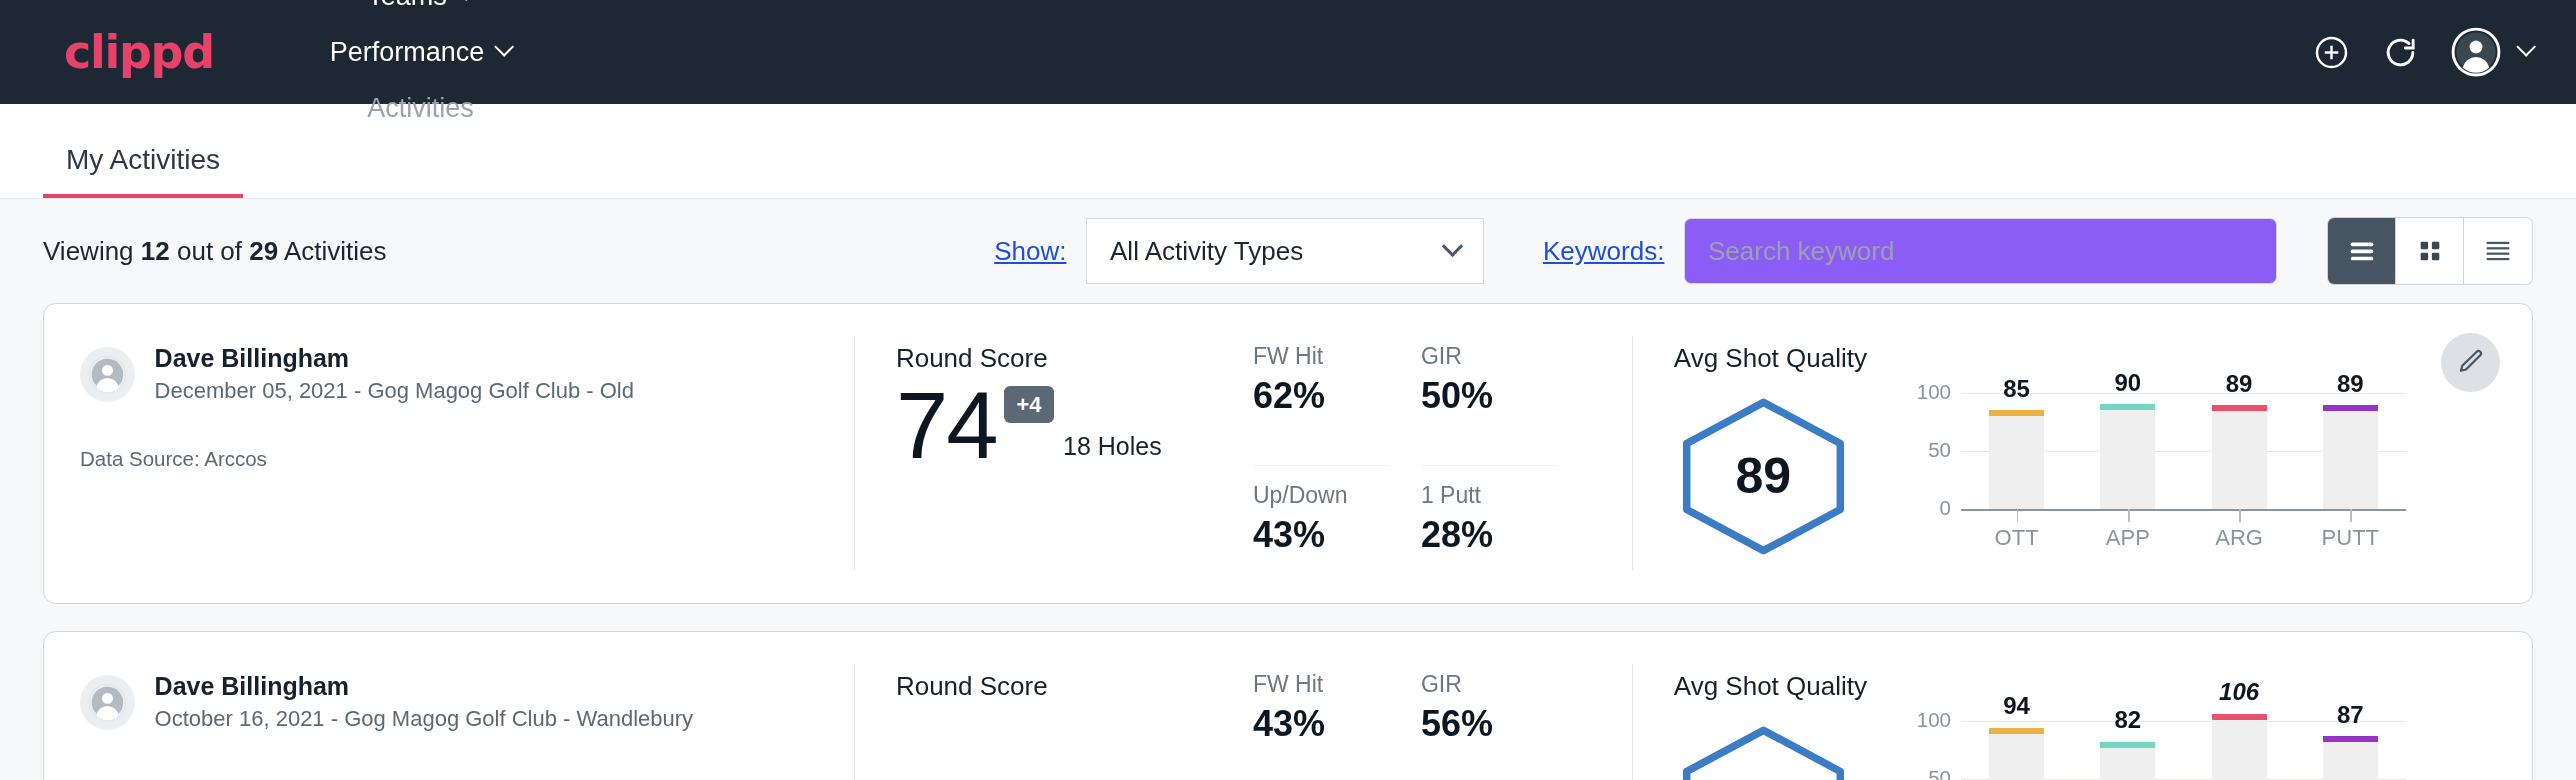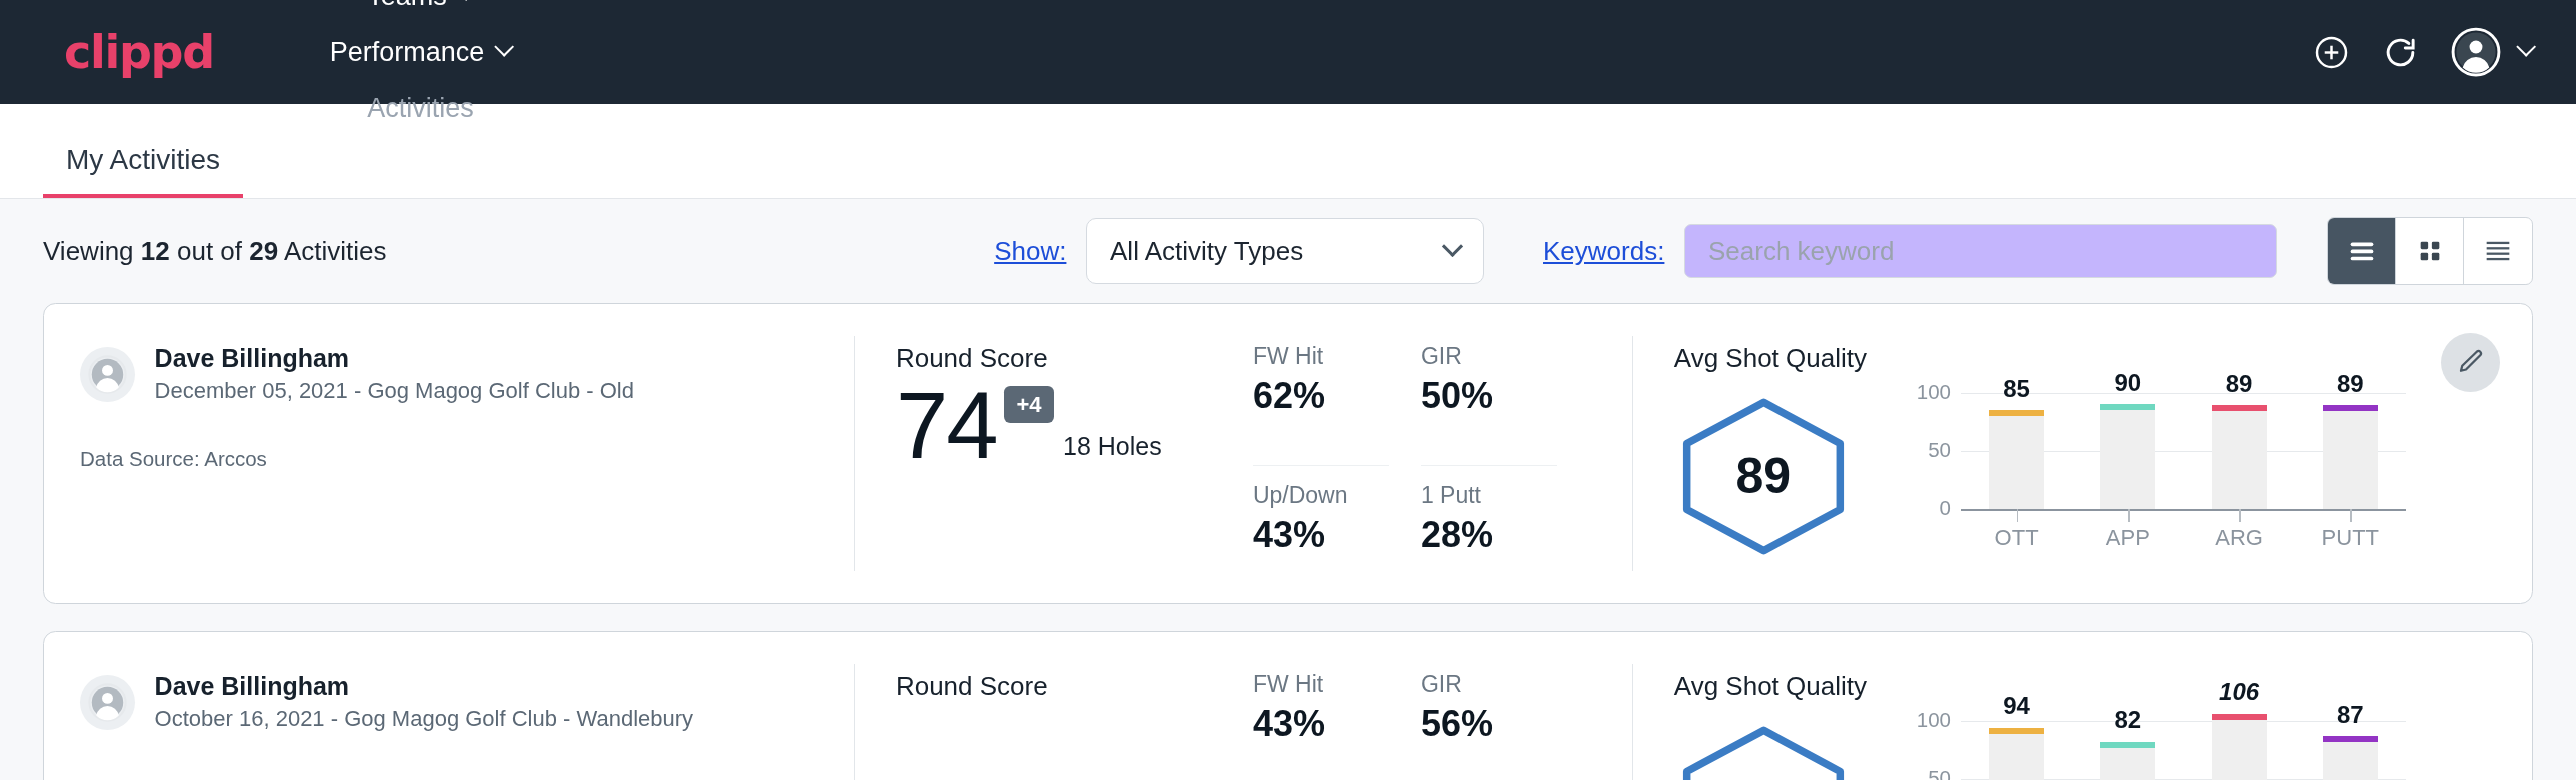--- a/index.html
+++ b/index.html
@@ -81,37 +81,37 @@
   .viewing b { font-weight: 700; }
   .filter-right {
     margin-left: auto;
     display: flex; align-items: center; gap: 0;
   }
   .flabel { font-size: 26px; color: #1d4ed8; margin-right: 19.6px; text-decoration: underline; }
   .select {
     width: 398px; height: 66px;
     background: #fff;
     border: 0.9px solid #d5dae0;
-    border-radius: 10px;
+    border-radius: 0;
     display: flex; align-items: center;
     padding: 0 23px;
     font-size: 26px; color: #1c2530;
     cursor: pointer;
     margin-right: 59px;
   }
   .select .sel-chev {
     margin-left: auto;
     width: 15px; height: 15px;
     border-right: 3.6px solid #4a5864;
     border-bottom: 3.6px solid #4a5864;
     transform: rotate(45deg) translate(-3.6px,-3.6px);
   }
   .searchbox {
-    width: 593px; height: 54px;
-    background: #c4b5fd;
+    width: 593px; height: 66px;
+    background: #8b5cf6;
     border: 0.9px solid #d5dae0;
     border-radius: 7.1px;
     display: flex; align-items: center;
     padding: 0 23px;
     margin-right: 50px;
     cursor: text;
   }
   .searchbox input {
     border: 0; outline: 0; width: 100%;
     font-size: 26px; color: #1c2530;

